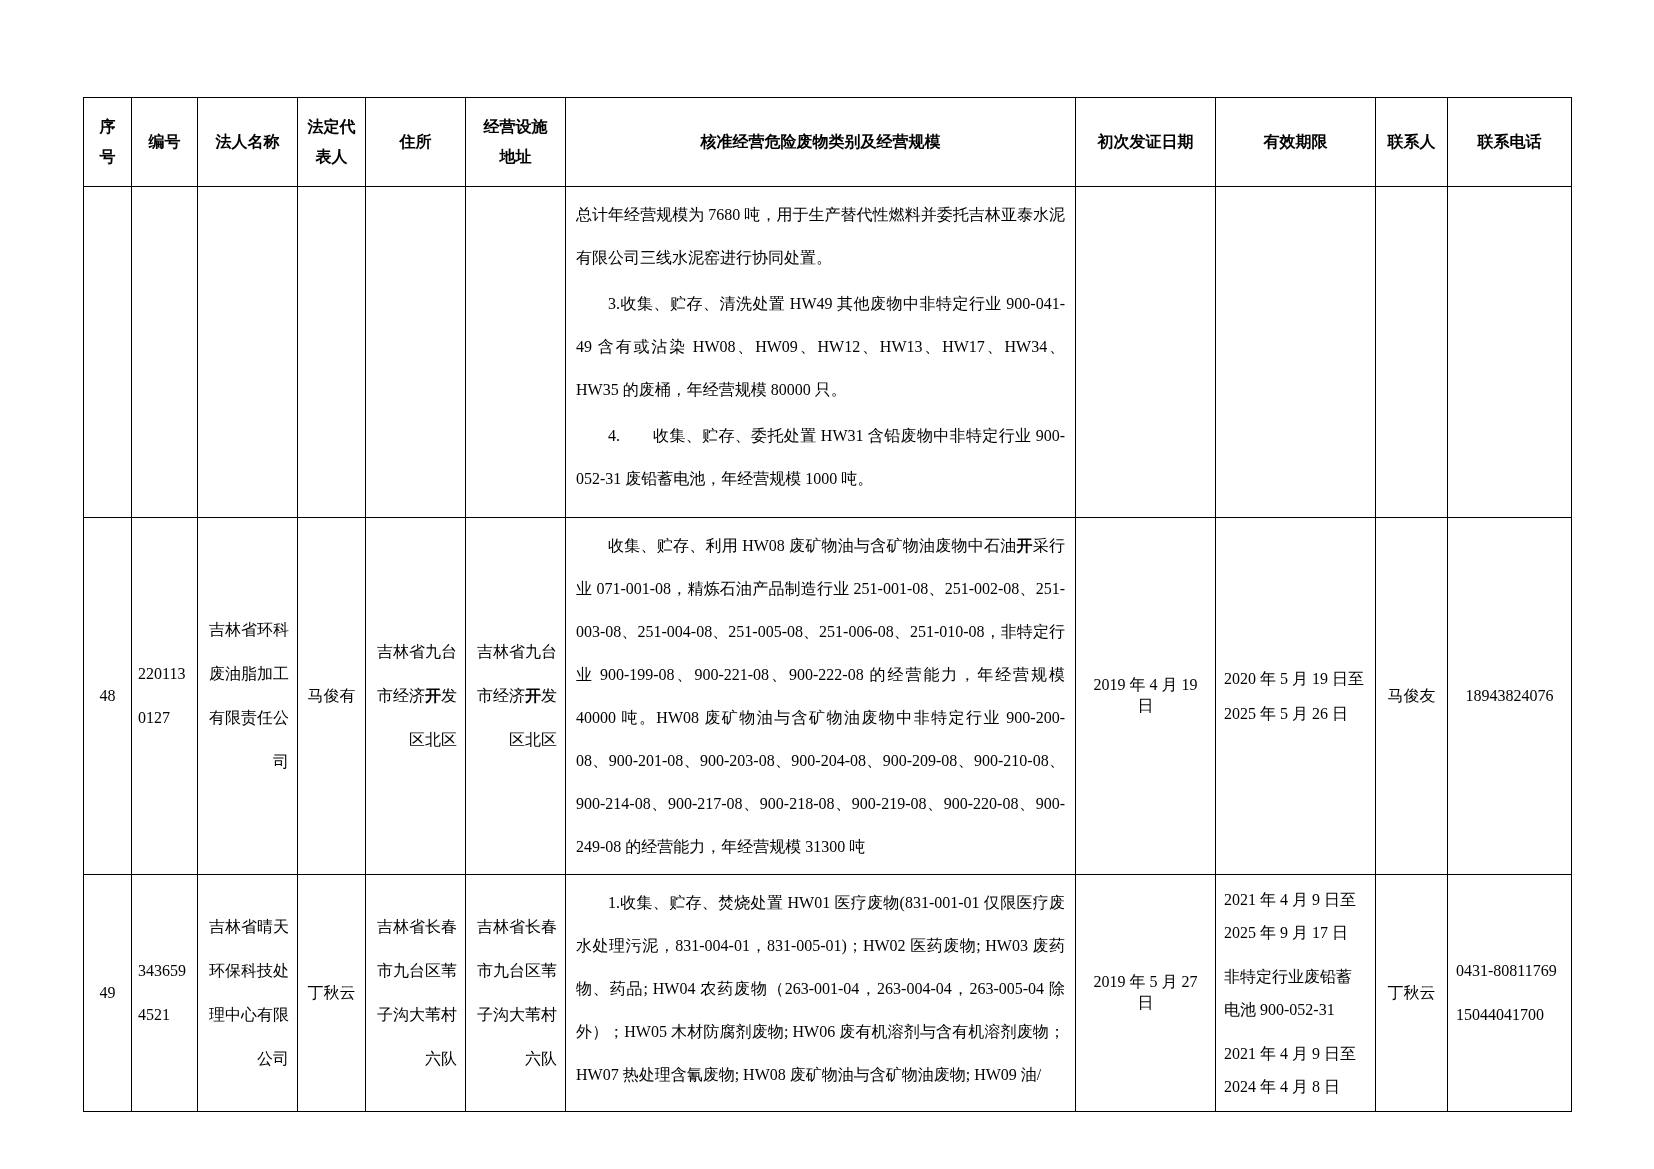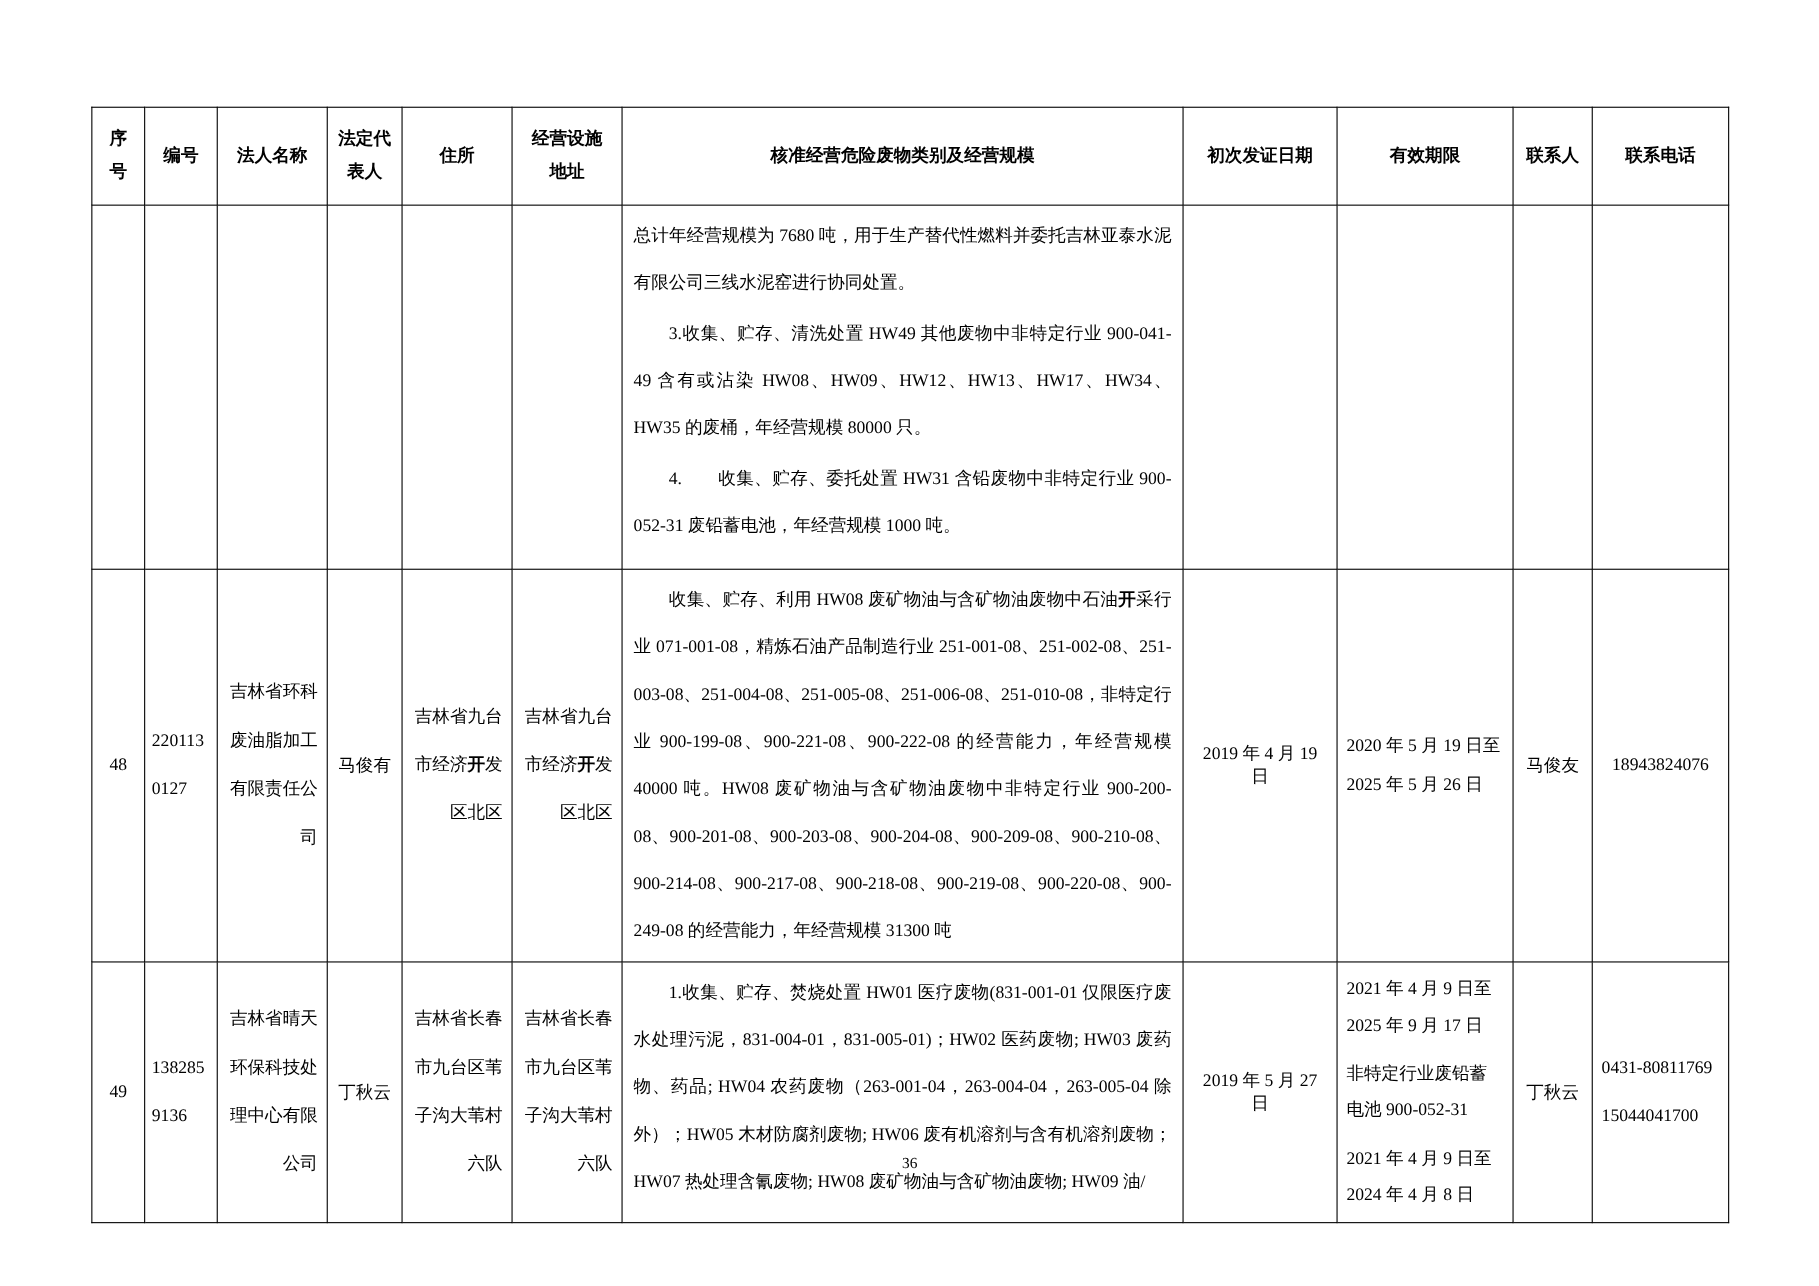--- a/index.html
+++ b/index.html
@@ -128,21 +128,21 @@
         <p class="ind">收集、贮存、利用 HW08 废矿物油与含矿物油废物中石油<b>开</b>采行业 071-001-08，精炼石油产品制造行业 251-001-08、251-002-08、251-003-08、251-004-08、251-005-08、251-006-08、251-010-08，非特定行业 900-199-08、900-221-08、900-222-08 的经营能力，年经营规模 40000 吨。HW08 废矿物油与含矿物油废物中非特定行业 900-200-08、900-201-08、900-203-08、900-204-08、900-209-08、900-210-08、900-214-08、900-217-08、900-218-08、900-219-08、900-220-08、900-249-08 的经营能力，年经营规模 31300 吨</p>
       </td>
       <td class="c">2019 年 4 月 19 日</td>
       <td class="validity">2020 年 5 月 19 日至 2025 年 5 月 26 日</td>
       <td class="c">马俊友</td>
       <td class="c">18943824076</td>
     </tr>
 
     <tr class="r49">
       <td class="c">49</td>
-      <td class="code">1382859136</td>
+      <td class="code">3436594521</td>
       <td class="l">吉林省晴天环保科技处理中心有限公司</td>
       <td class="c">丁秋云</td>
       <td class="l">吉林省长春市九台区苇子沟大苇村六队</td>
       <td class="l">吉林省长春市九台区苇子沟大苇村六队</td>
       <td class="desc">
         <p class="ind">1.收集、贮存、焚烧处置 HW01 医疗废物(831-001-01 仅限医疗废水处理污泥，831-004-01，831-005-01)；HW02 医药废物; HW03 废药物、药品; HW04 农药废物（263-001-04，263-004-04，263-005-04 除外）；HW05 木材防腐剂废物; HW06 废有机溶剂与含有机溶剂废物；HW07 热处理含氰废物; HW08 废矿物油与含矿物油废物; HW09 油/</p>
       </td>
       <td class="c">2019 年 5 月 27 日</td>
       <td class="validity49">
         <p>2021 年 4 月 9 日至 2025 年 9 月 17 日</p>
@@ -151,15 +151,14 @@
       </td>
       <td class="c">丁秋云</td>
       <td class="phone2">
         <div>0431-80811769</div>
         <div>15044041700</div>
       </td>
     </tr>
   </tbody>
     </table>
 
-  <div class="page-num">36</div>
 
 </div>
 
 </body></html>

